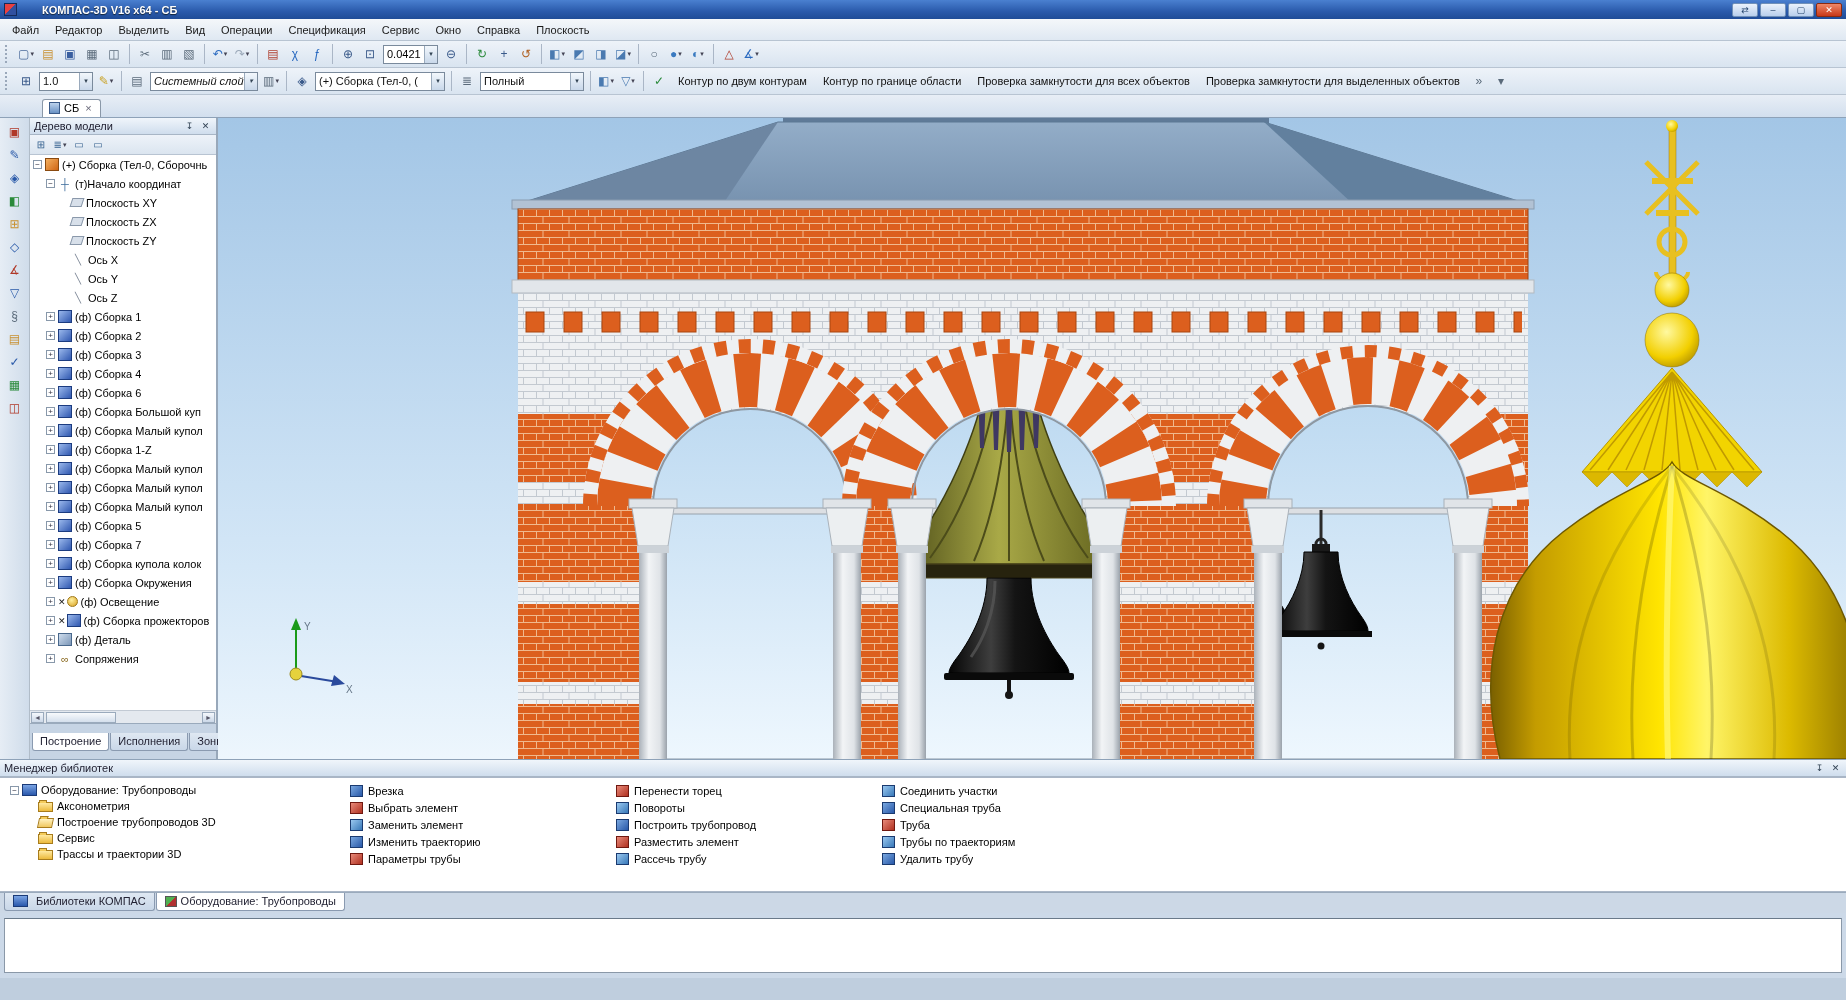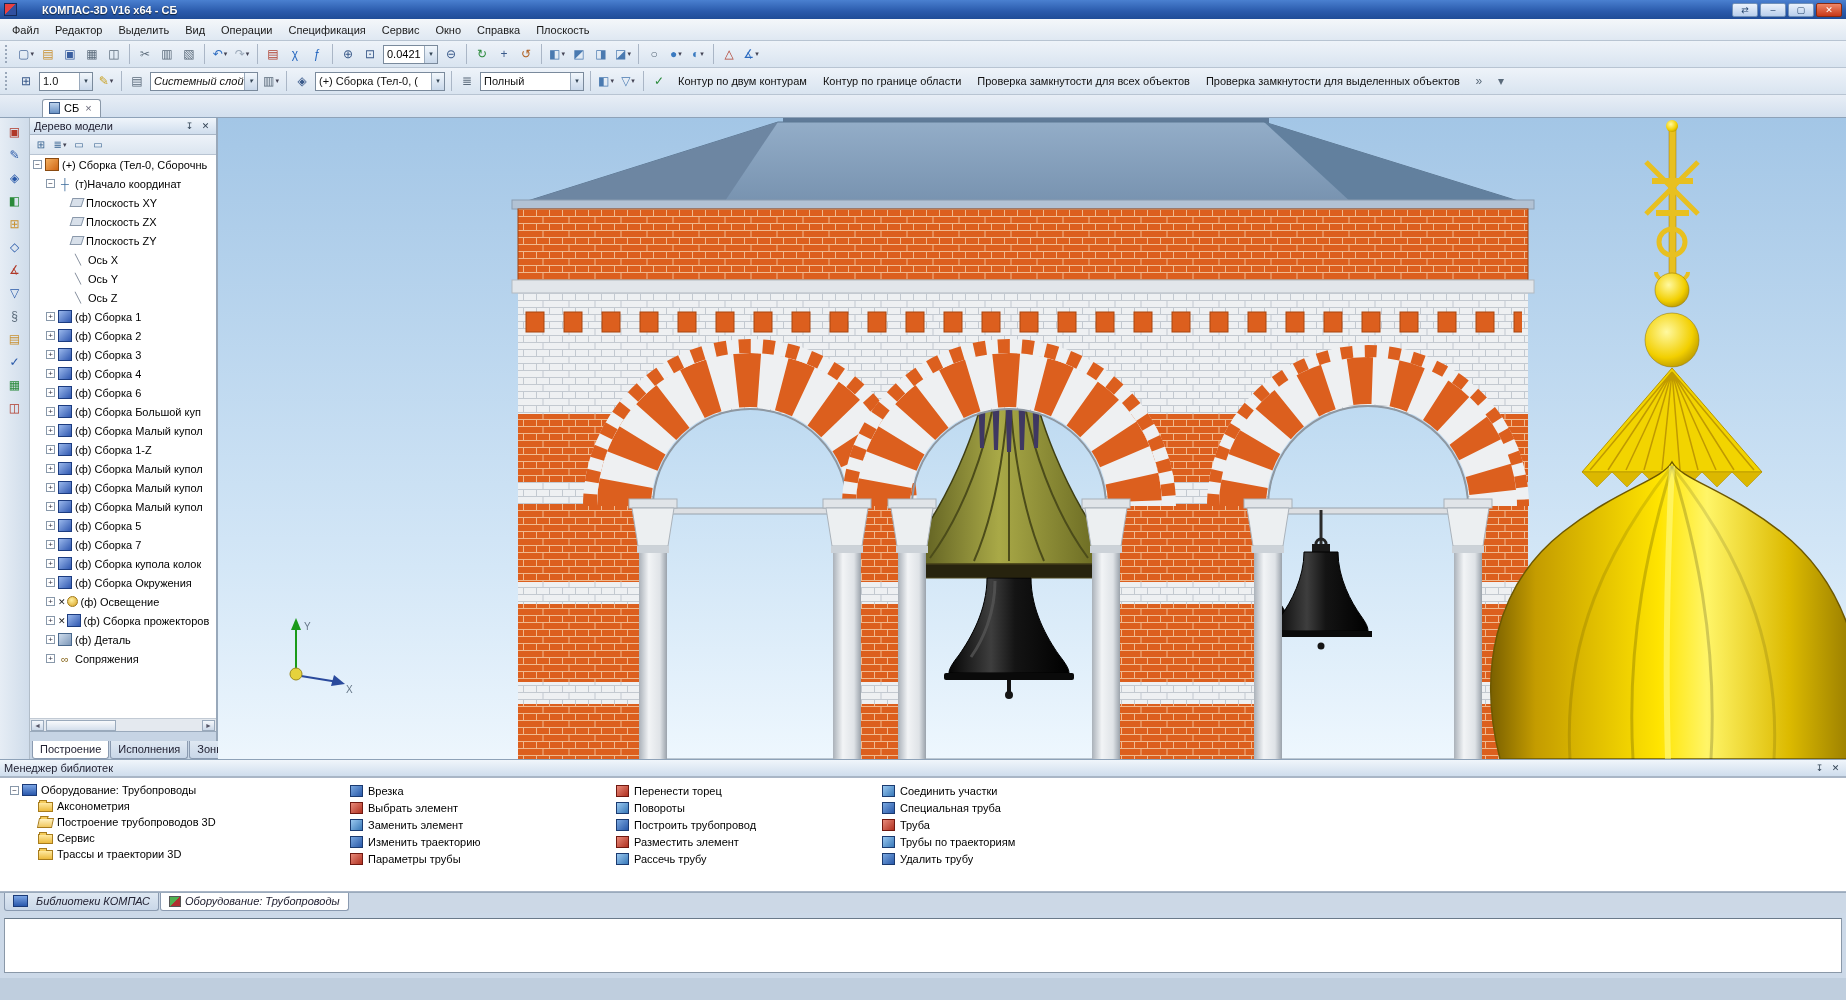--- a/index.html
+++ b/index.html
@@ -58,21 +58,21 @@
   .ti-part { background:linear-gradient(135deg,#cfdded,#7c97b8); border:1px solid #49688c; }
   .ti-plane { background:#d8e0ea; border:1px solid #8a98aa; transform:skewX(-18deg); height:9px; width:12px; }
   .ti-axis::before { content:"╲"; color:#7a8494; font-size:10px; }
   .ti-origin::before { content:"┼"; color:#3a6a9a; font-weight:bold; }
   .ti-mates::before { content:"∞"; color:#8a6a20; }
   .ti-light { background:radial-gradient(circle at 40% 35%,#fff0a0,#d8a020); border-radius:50%; border:1px solid #a07818; width:11px; height:11px; }
   .tlabel { overflow:hidden; }
   .hscroll { height:13px; background:#e4e9ef; border-top:1px solid #c2cad4; display:flex; align-items:center; padding:0 1px; flex:none; }
   .harrow { width:13px; height:11px; font-size:7px; text-align:center; line-height:10px; color:#556; background:linear-gradient(#f4f8fc,#ccd8e8); border:1px solid #9aaabc; flex:none; }
   .hthumb { width:70px; height:11px; background:linear-gradient(#f8fafc,#d4dfec); border:1px solid #9aaabc; margin-left:2px; }
-  .ptabs { height:28px; background:#c6d4e4; border-top:1px solid #9aaabc; display:flex; align-items:flex-end; padding-left:2px; flex:none; }
+  .ptabs { height:36px; background:#c6d4e4; border-top:1px solid #9aaabc; display:flex; align-items:center; padding-left:2px; flex:none; }
   .ttab { padding:2px 7px 3px; border:1px solid #8a9ab0; border-top:none; background:linear-gradient(#dfe8f2,#c9d7e8); margin-right:1px; border-radius:0 0 3px 3px; color:#223; }
   .ttab.active { background:#fff; }
 
   .viewport { flex:1; position:relative; background:#cfe2f4; }
   .viewport svg { display:block; width:100%; height:100%; }
 
   
   .libmgr { height:154px; display:flex; flex-direction:column; flex:none; border-top:1px solid #8ea2b8; }
   .libbody { height:115px; background:#fff; border:1px solid #aab6c6; border-left:none; border-right:none; display:flex; padding:4px 0 0 6px; flex:none; overflow:hidden; }
   .libfolders { width:330px; flex:none; }
@@ -84,21 +84,21 @@
   .f-folder-open { background:linear-gradient(180deg,#fff2c0,#f0c860); border:1px solid #a87c1c; height:10px; margin-top:2px; transform:skewX(-12deg); }
   .f-folder-open::before { content:""; position:absolute; top:-3px; left:0; width:6px; height:2px; background:#f4cc5c; border:1px solid #a87c1c; border-bottom:none; }
   .libcols { display:flex; gap:60px; padding-left:14px; }
   .libcol { width:206px; }
   .crow { height:17px; display:flex; align-items:center; white-space:nowrap; }
   .cico { width:13px; height:12px; margin-right:5px; flex:none; border:1px solid #1a3a70; }
   .c0 { background:linear-gradient(135deg,#7aa8e0,#2858a8); }
   .c1 { background:linear-gradient(135deg,#e88a7a,#b03020); border-color:#701810; }
   .c2 { background:linear-gradient(135deg,#9ac8f0,#3878b8); }
   .libtabs { height:22px; background:#ccd8e6; border-top:1px solid #9aaabc; display:flex; align-items:flex-start; padding-left:4px; flex:none; }
-  .ltab { display:inline-flex; align-items:center; gap:4px; padding:2px 8px 3px; border:1px solid #8a9ab0; border-top:none; background:linear-gradient(#dfe8f2,#c9d7e8); margin-right:1px; border-radius:0 0 3px 3px; color:#223;font-style:italic; }
+  .ltab { display:inline-flex; align-items:center; gap:4px; padding:2px 8px 3px; border:1px solid #8a9ab0; border-top:none; background:linear-gradient(#dfe8f2,#c9d7e8); margin-right:1px; border-radius:0 0 3px 3px; color:#223; }
   .ltab.active { background:#fff; }
   .t-equip { width:12px; height:11px; background:linear-gradient(135deg,#50b050 50%,#b03030 50%); border:1px solid #555; flex:none; }
 
   
   .propbar { height:65px; background:#ccd9e8; padding:5px 4px; flex:none; }
   .propinner { height:100%; background:#fff; border:1px solid #8a98a8; border-top-color:#6a7a8a; }
   .statusbar { height:22px; background:linear-gradient(#e6eef8,#c6d8ec); border-top:1px solid #9aaabc; display:flex; align-items:center; padding-left:8px; color:#222; flex:none; }
 </style>
 </head>
 <body>

